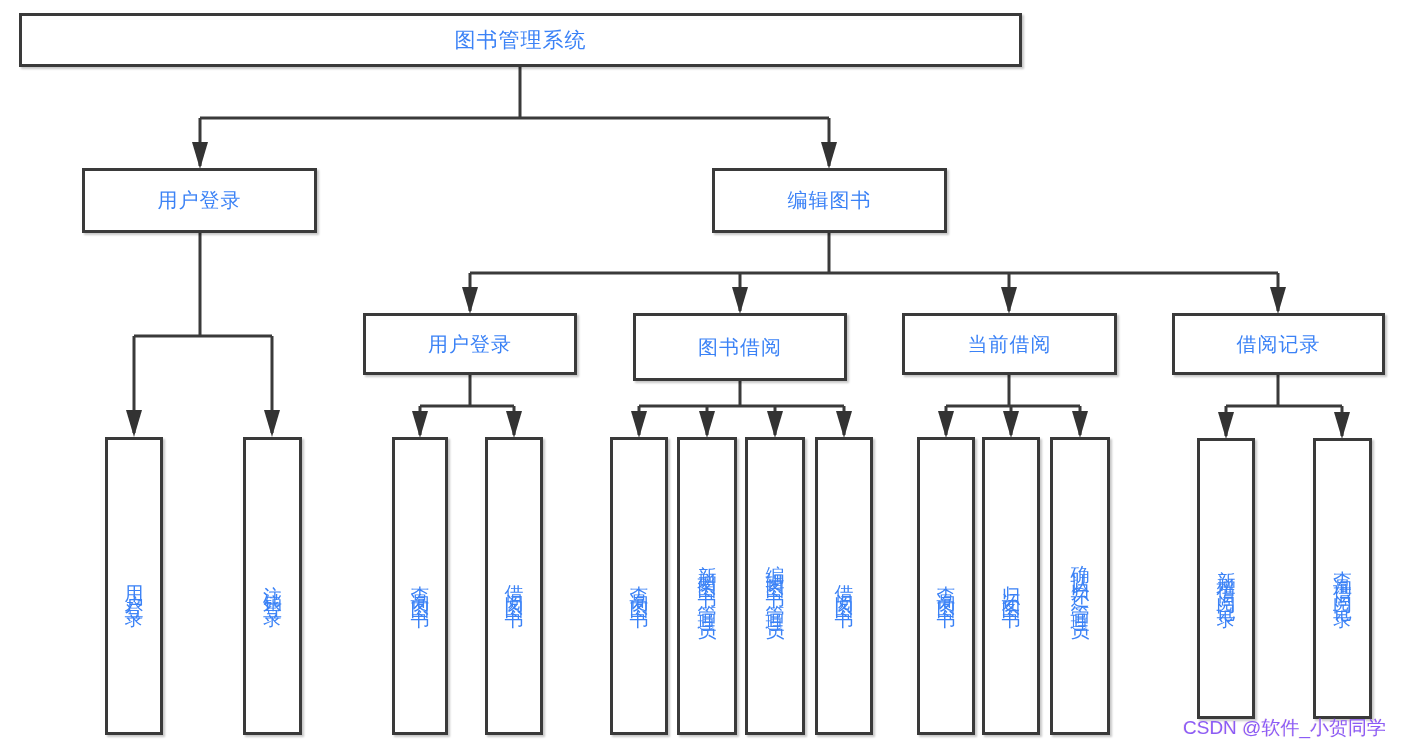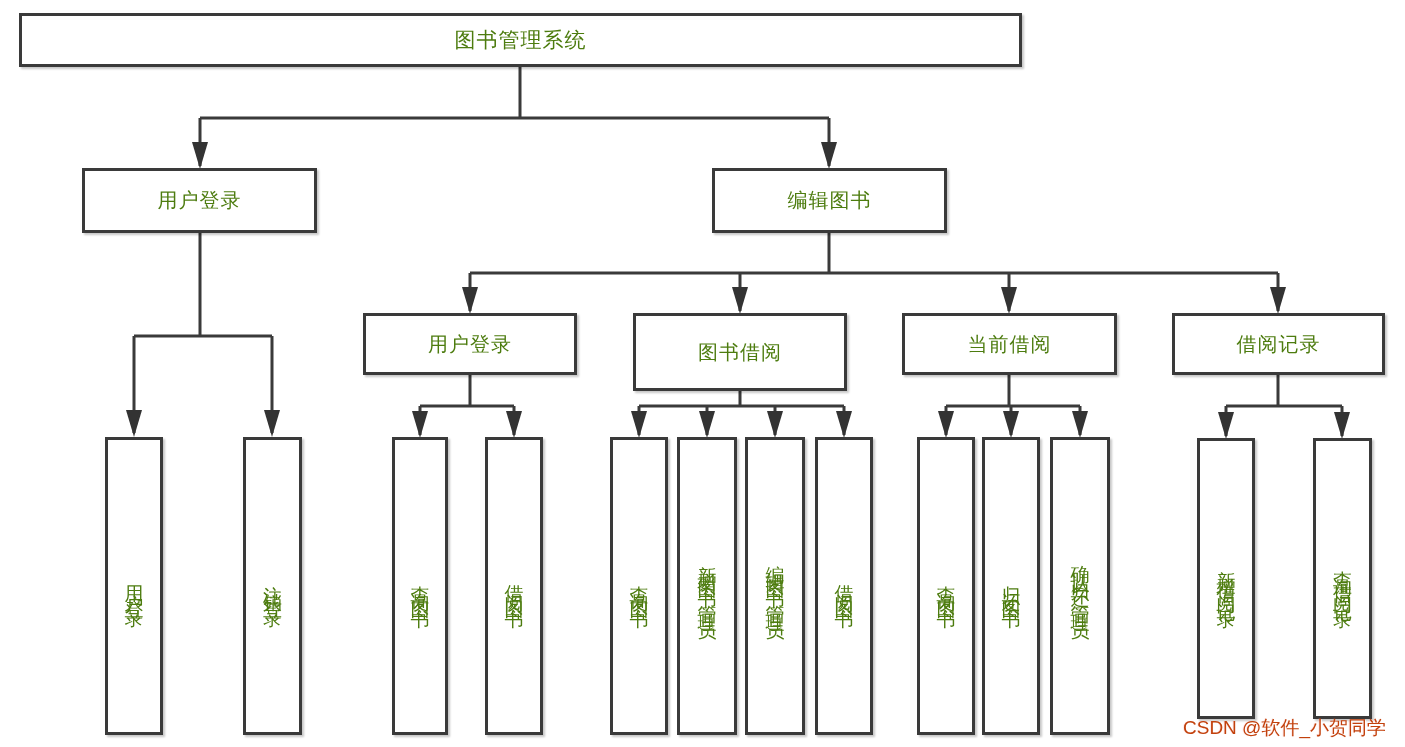--- a/index.html
+++ b/index.html
@@ -24,21 +24,21 @@
   .node, .vnode {
     position: absolute;
     box-sizing: border-box;
     background: #ffffff;
     border: 3px solid #3a3a3a;
     box-shadow: 2px 2px 2px rgba(0,0,0,0.22);
     display: flex;
     align-items: center;
     justify-content: center;
     z-index: 2;
-    color: #4d7c0f;
+    color: #3b82f6;
   }
   .node {
     font-size: 20px;
     letter-spacing: 1px;
     white-space: nowrap;
   }
   .node.root {
     font-size: 21px;
   }
   .vnode span {
@@ -47,21 +47,21 @@
     font-size: 19px;
     letter-spacing: 8px;
     line-height: 1.15;
     white-space: nowrap;
   }
   
   #box-root            { left: 19px;   top: 13px;  width: 1003px; height: 54px; }
   #box-user-login      { left: 82px;   top: 168px; width: 235px;  height: 65px; }
   #box-book-mgmt       { left: 712px;  top: 168px; width: 235px;  height: 65px; }
   #box-new-book        { left: 363px;  top: 313px; width: 214px;  height: 62px; }
-  #box-book-borrow     { left: 633px;  top: 313px; width: 214px;  height: 78px; }
+  #box-book-borrow     { left: 633px;  top: 313px; width: 214px;  height: 68px; }
   #box-current-borrow  { left: 902px;  top: 313px; width: 215px;  height: 62px; }
   #box-borrow-records  { left: 1172px; top: 313px; width: 213px;  height: 62px; }
   
   #leaf-login      { left: 105px;  top: 437px; width: 58px; height: 298px; }
   #leaf-logout     { left: 243px;  top: 437px; width: 59px; height: 298px; }
   #leaf-nb-query   { left: 392px;  top: 437px; width: 56px; height: 298px; }
   #leaf-nb-borrow  { left: 485px;  top: 437px; width: 58px; height: 298px; }
   #leaf-bb-query   { left: 610px;  top: 437px; width: 58px; height: 298px; }
   #leaf-bb-add     { left: 677px;  top: 437px; width: 60px; height: 298px; }
   #leaf-bb-edit    { left: 745px;  top: 437px; width: 60px; height: 298px; }
@@ -71,21 +71,21 @@
   #leaf-cb-confirm { left: 1050px; top: 437px; width: 60px; height: 298px; }
   #leaf-br-add     { left: 1197px; top: 438px; width: 58px; height: 281px; }
   #leaf-br-query   { left: 1313px; top: 438px; width: 59px; height: 281px; }
   #watermark {
     position: absolute;
     left: 1183px;
     top: 715px;
     z-index: 5;
     font-family: "Liberation Sans", "DejaVu Sans", sans-serif;
     font-size: 19px;
-    color: #c2410c;
+    color: #8b5cf6;
     text-shadow: 1px 1px 0 rgba(255,255,255,0.9), -1px 0 0 rgba(255,170,170,0.25);
     white-space: nowrap;
   }
 </style>
 </head>
 <body>
 
 <div id="canvas">
 
   <svg id="connectors" width="1405" height="747" viewBox="0 0 1405 747" xmlns="http://www.w3.org/2000/svg">

